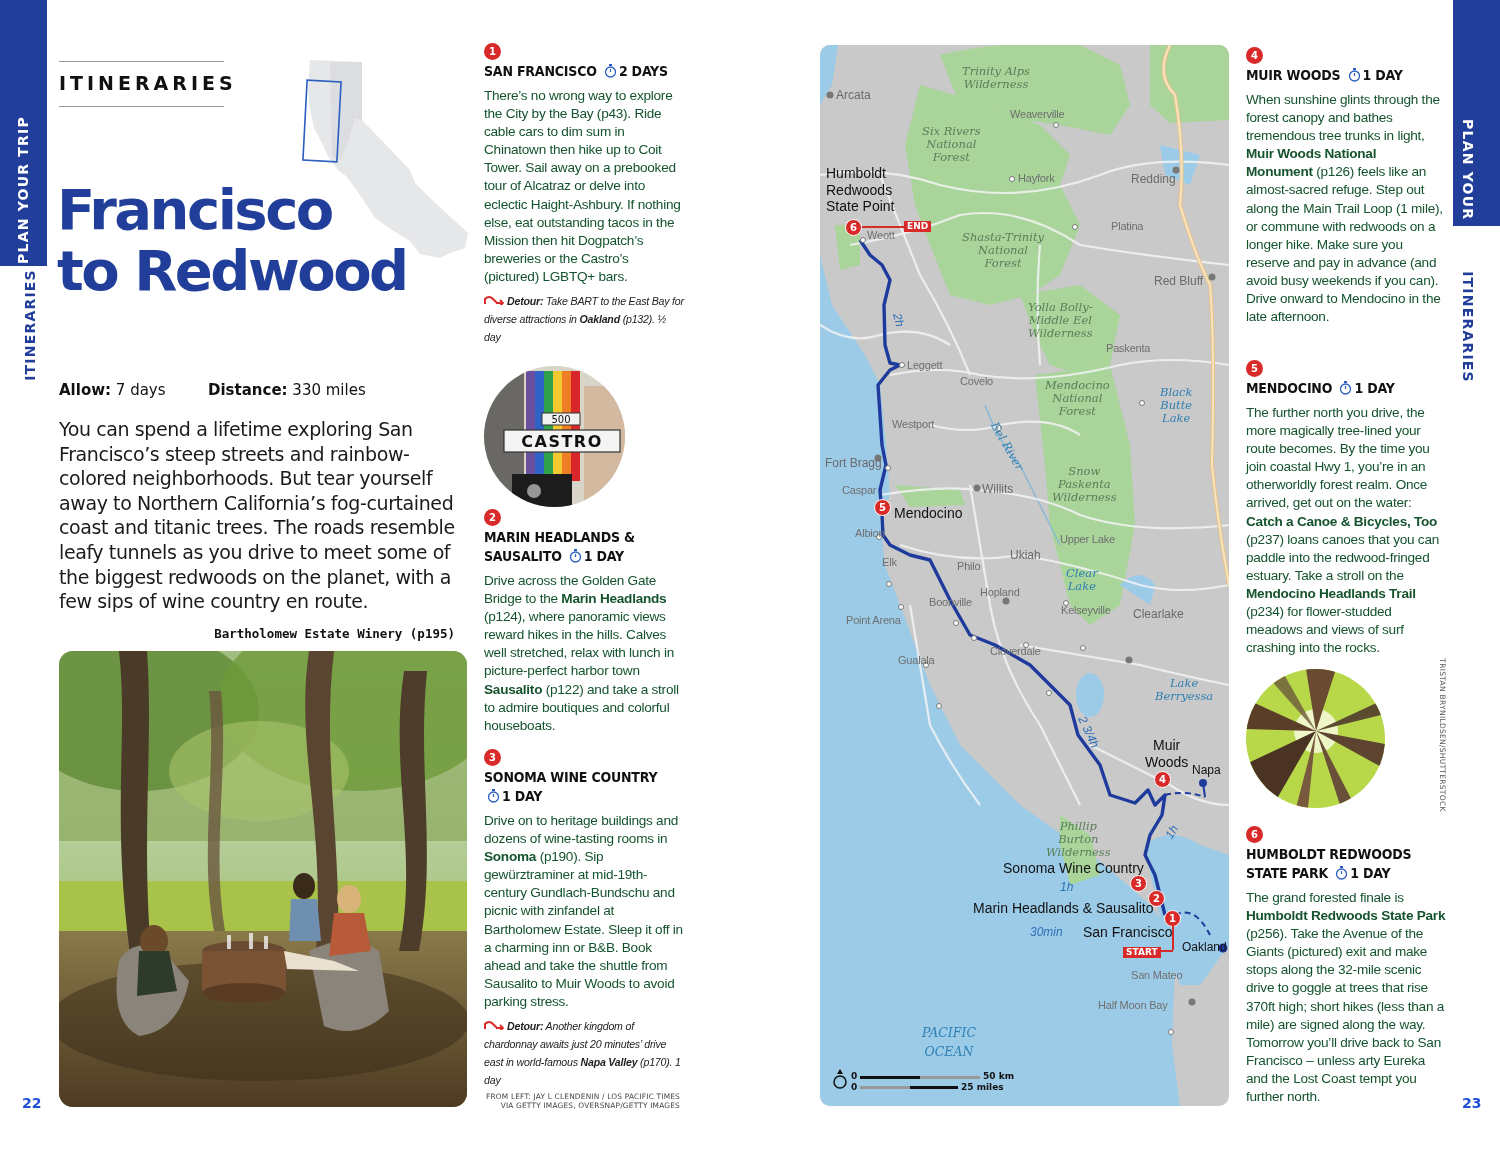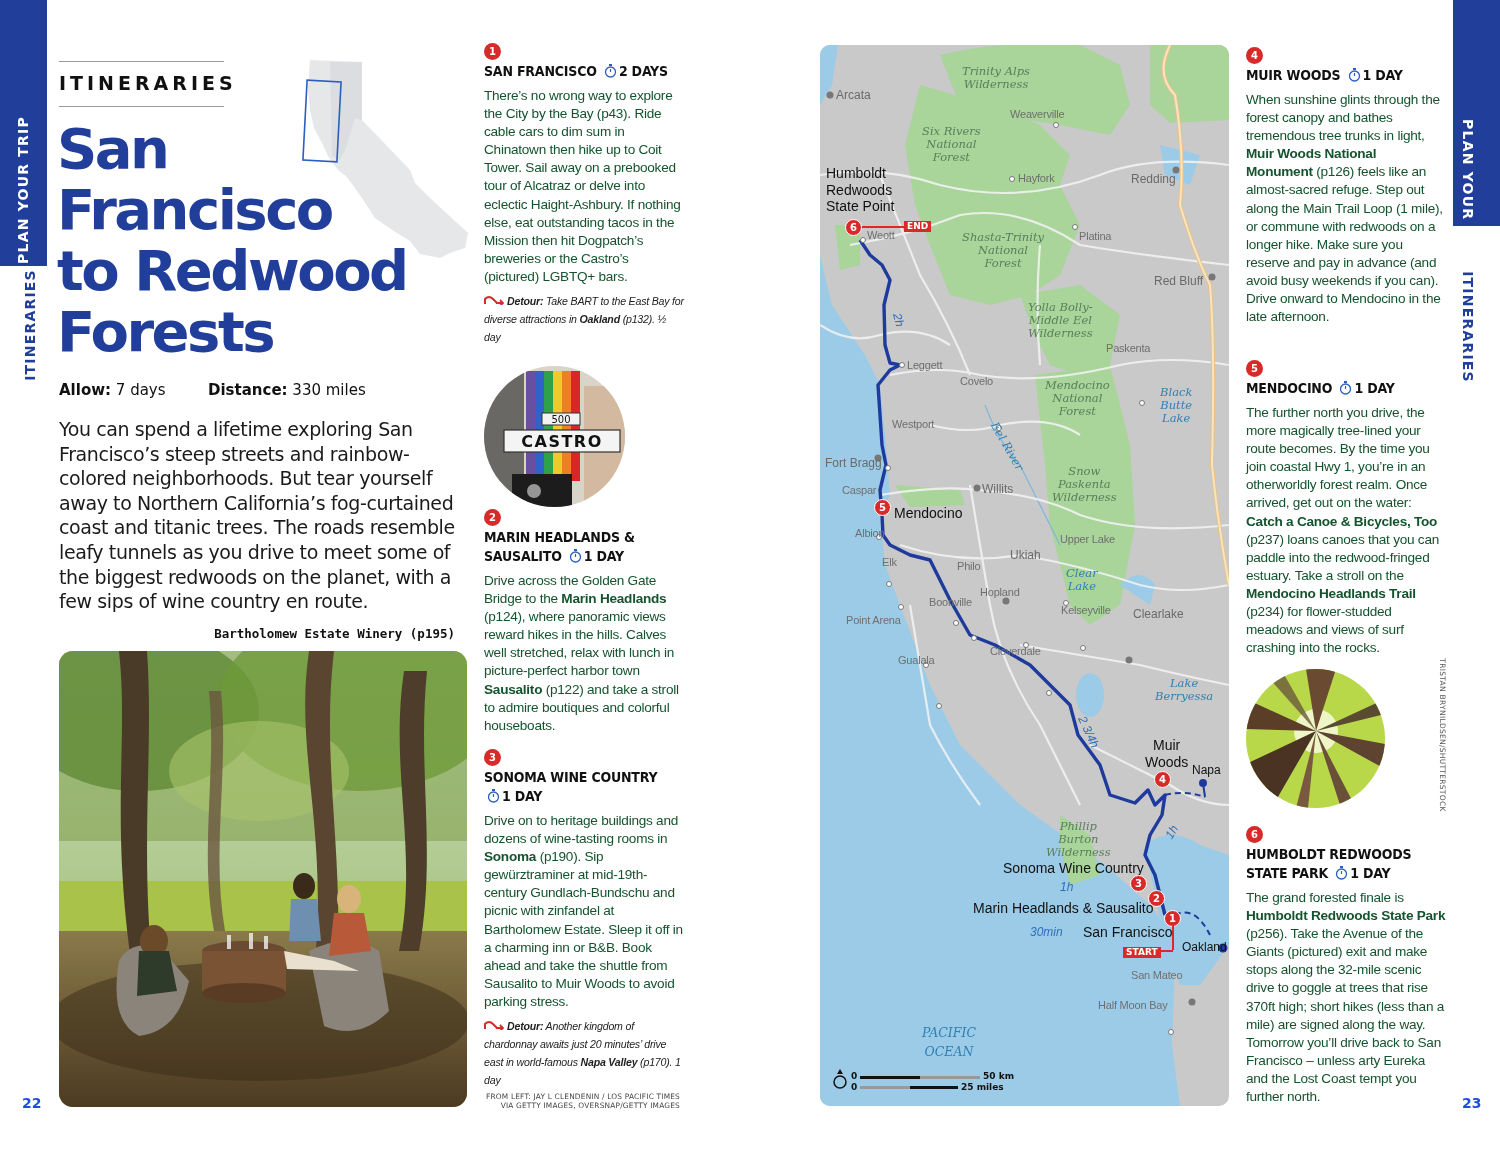--- a/index.html
+++ b/index.html
@@ -73,24 +73,23 @@
 <svg class="ca-map" viewBox="0 0 170 200">
   <path d="M10 2 L62 4 L62 62 L110 112 L115 125 L130 140 L168 175 L165 190 L150 195 L140 200 L120 196 L110 183 L92 172 L75 160 L62 140 L55 130 L46 118 L38 112 L28 98 L22 85 L14 70 L10 52 L8 30 Z" fill="#e6e7e9"></path>
   <path d="M30 4 L62 4 L62 62 L55 60 L46 90 L40 102 L32 98 Z" fill="#dcdde0"></path>
   <rect x="5" y="23" width="34" height="80" fill="none" stroke="#2a5fbf" stroke-width="1.6" transform="rotate(3 22 63)"></rect>
 </svg>
 
 <div class="kicker-rule" style="top:61px;"></div>
 <div class="kicker">ITINERARIES</div>
 <div class="kicker-rule" style="top:106px;"></div>
 <h1 class="title">
-  <span>San</span><br>
+  <br>
   <span>Francisco</span><br>
   <span>to Redwood</span><br>
-  <span>Forests</span>
 </h1>
 
 <div class="meta" style="left:59px;">
   <b>Allow:</b>
   <span>7 days</span>
 </div>
 <div class="meta" style="left:208px;">
   <b>Distance:</b>
   <span>330 miles</span>
 </div>
@@ -426,21 +425,21 @@
   </div>
   <div class="map-label ml-water" style="left:102px; top:978px; font-size:12.5px; line-height:19px;">
     <div>PACIFIC</div>
       <div>OCEAN</div>
   </div>
 
   <div class="map-label ml-city" style="left:16px; top:43px;">Arcata</div>
   <div class="map-label ml-town" style="left:190px; top:63px;">Weaverville</div>
   <div class="map-label ml-town" style="left:198px; top:127px;">Hayfork</div>
   <div class="map-label ml-city" style="left:311px; top:127px;">Redding</div>
-  <div class="map-label ml-town" style="left:259px; top:185px;">Platina</div>
+  <div class="map-label ml-town" style="left:259px; top:175px;padding-left:32px;">Platina</div>
   <div class="map-label ml-town" style="left:47px; top:184px;">Weott</div>
   <div class="map-label ml-city" style="left:334px; top:229px;">Red Bluff</div>
   <div class="map-label ml-town" style="left:286px; top:297px;">Paskenta</div>
   <div class="map-label ml-town" style="left:87px; top:314px;">Leggett</div>
   <div class="map-label ml-town" style="left:140px; top:330px;">Covelo</div>
   <div class="map-label ml-town" style="left:72px; top:373px;">Westport</div>
   <div class="map-label ml-city" style="left:5px; top:411px;">Fort Bragg</div>
   <div class="map-label ml-town" style="left:22px; top:439px;">Caspar</div>
   <div class="map-label ml-city" style="left:162px; top:437px;">Willits</div>
   <div class="map-label ml-town" style="left:35px; top:482px;">Albion</div>

